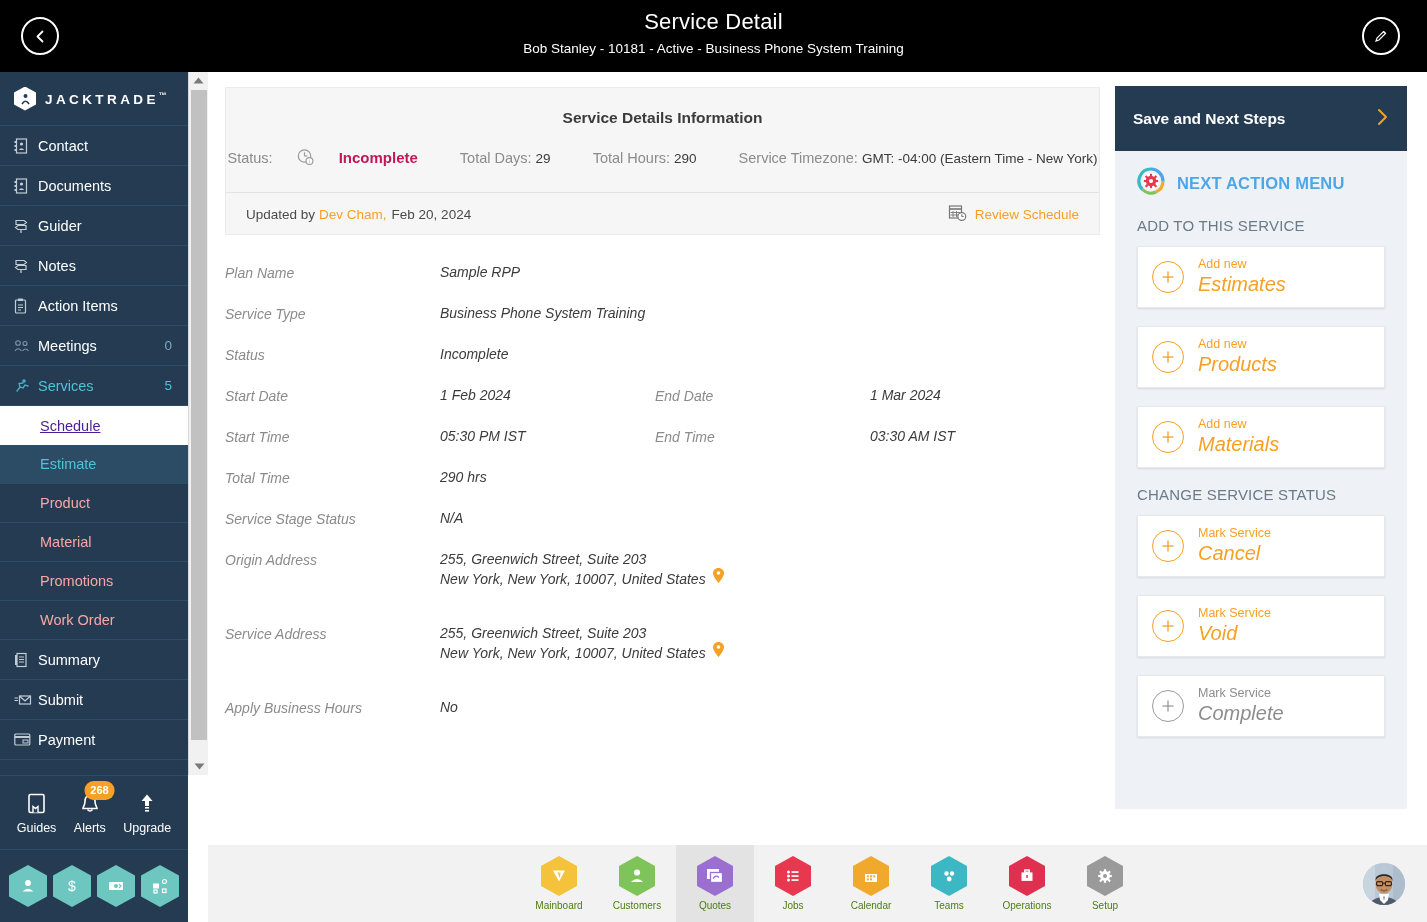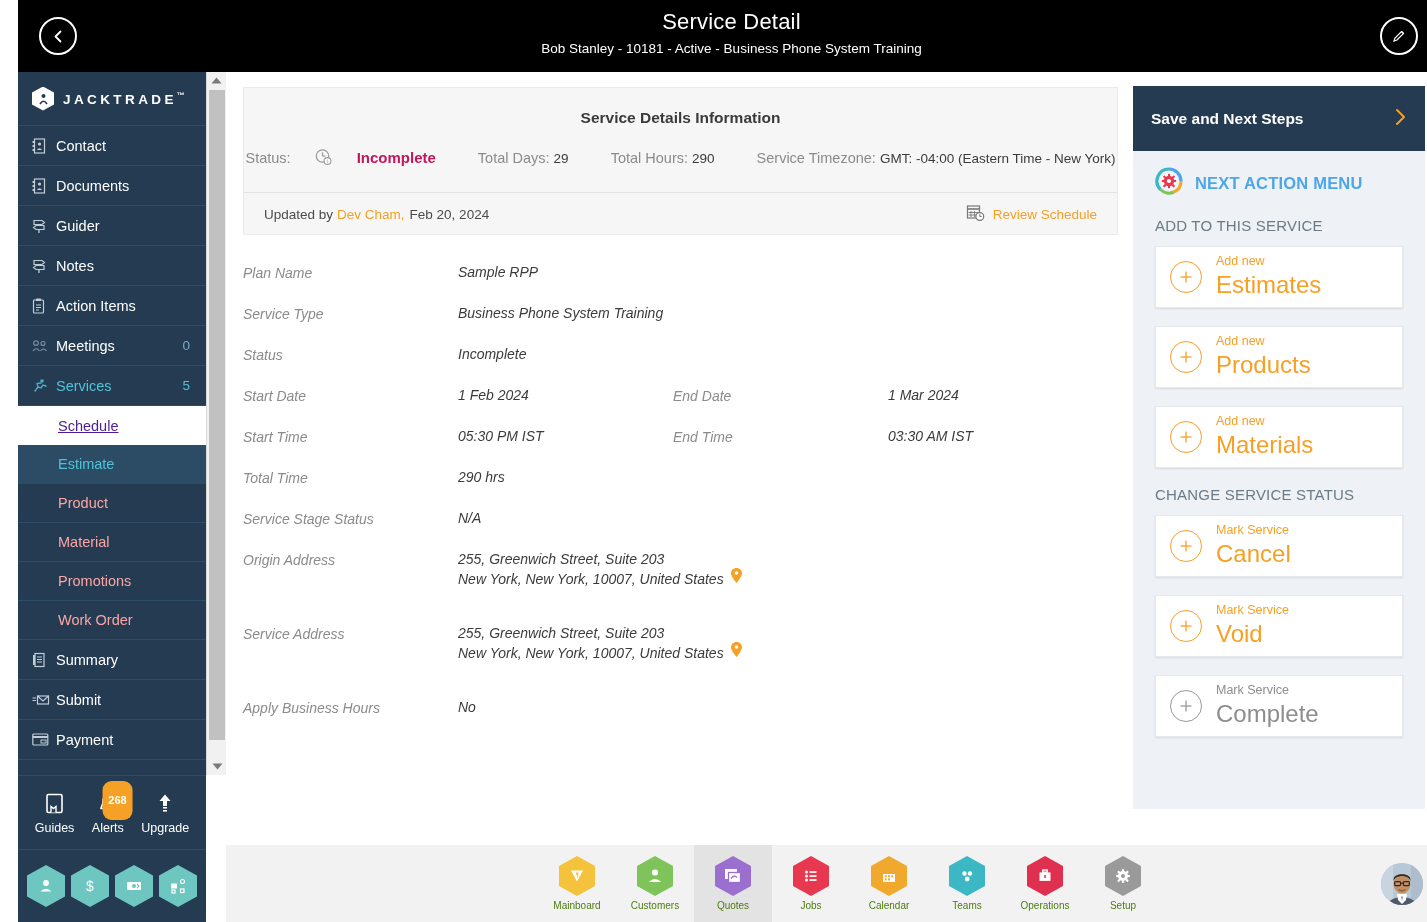--- a/index.html
+++ b/index.html
@@ -2,21 +2,21 @@
 <html><head>
 <meta charset="utf-8">
 <style>
   * { box-sizing: border-box; margin: 0; padding: 0; }
   html, body {
     width: 1427px; height: 922px;
     font-family: "Liberation Sans", sans-serif;
     background: #ffffff;
     overflow: hidden;
   }
-  .app { position: relative; width: 1212px; height: 922px; margin-left: 18px; }
+  .app { position: relative; width: 1212px; height: 922px; }
 
   
   .topbar {
     position: absolute; left: 0; top: 0; width: 1427px; height: 72px;
     background: #000000; color: #fff;
   }
   .topbar .title {
     text-align: center; font-size: 22px; font-weight: 400;
     padding-top: 9px; letter-spacing: .2px;
   }
@@ -77,21 +77,21 @@
     border-top: 1px solid #2f4c66;
     display: flex; align-items: center; justify-content: space-around;
     padding: 0 8px;
   }
   .tool { text-align: center; cursor: pointer; position: relative; }
   .tool .t-ic { height: 28px; display:flex; align-items:center; justify-content:center; }
   .tool .t-lb { font-size: 12.5px; margin-top: 3px; color:#fff; }
   .badge {
     position: absolute; top: -9px; left: 50%; transform: translateX(-18%);
     background: #f6a025; color: #fff; font-size: 11px; line-height: 1;
-    padding: 14px 6px; border-radius: 9px; font-weight: 600;
+    padding: 4px 6px; border-radius: 9px; font-weight: 600;
   }
   .sb-hexrow {
     position: absolute; left: 0; bottom: 0; width: 188px; height: 73px;
     border-top: 1px solid #2f4c66;
     display: flex; align-items: center; justify-content: space-around;
     padding: 0 6px;
   }
   .hexbtn {
     width: 38px; height: 42px; background: #6ec6c0;
     clip-path: polygon(50% 0%, 100% 25%, 100% 75%, 50% 100%, 0% 75%, 0% 25%);
@@ -173,21 +173,21 @@
   .act-card {
     background:#fff; border:1px solid #e6e9ec; box-shadow: 0 1px 2px rgba(0,0,0,.10);
     height: 62px; display:flex; align-items:center; gap:14px; padding-left: 14px;
     margin-bottom: 18px; cursor:pointer;
   }
   .act-card .plus {
     width: 32px; height: 32px; border: 1px solid #f6a025; border-radius: 50%;
     display:flex; align-items:center; justify-content:center; flex:none;
   }
   .act-card .txt .t1 { color:#f6a025; font-size:12.5px; line-height:1.25; }
-  .act-card .txt .t2 { color:#f6a025; font-size:24px; line-height:1.25; }
+  .act-card .txt .t2 { color:#f6a025; font-size:20px; line-height:1.25;font-style:italic; }
   .act-card.muted .plus { border-color:#9a9a9a; }
   .act-card.muted .txt .t1, .act-card.muted .txt .t2 { color:#8d8d8d; }
 
   
   .bottombar {
     position: absolute; left: 208px; top: 845px; width: 1219px; height: 77px;
     background: #f2f2f2; display: flex; align-items: center;
   }
   .bb-items { display:flex; margin-left: 312px; }
   .bb-item {

